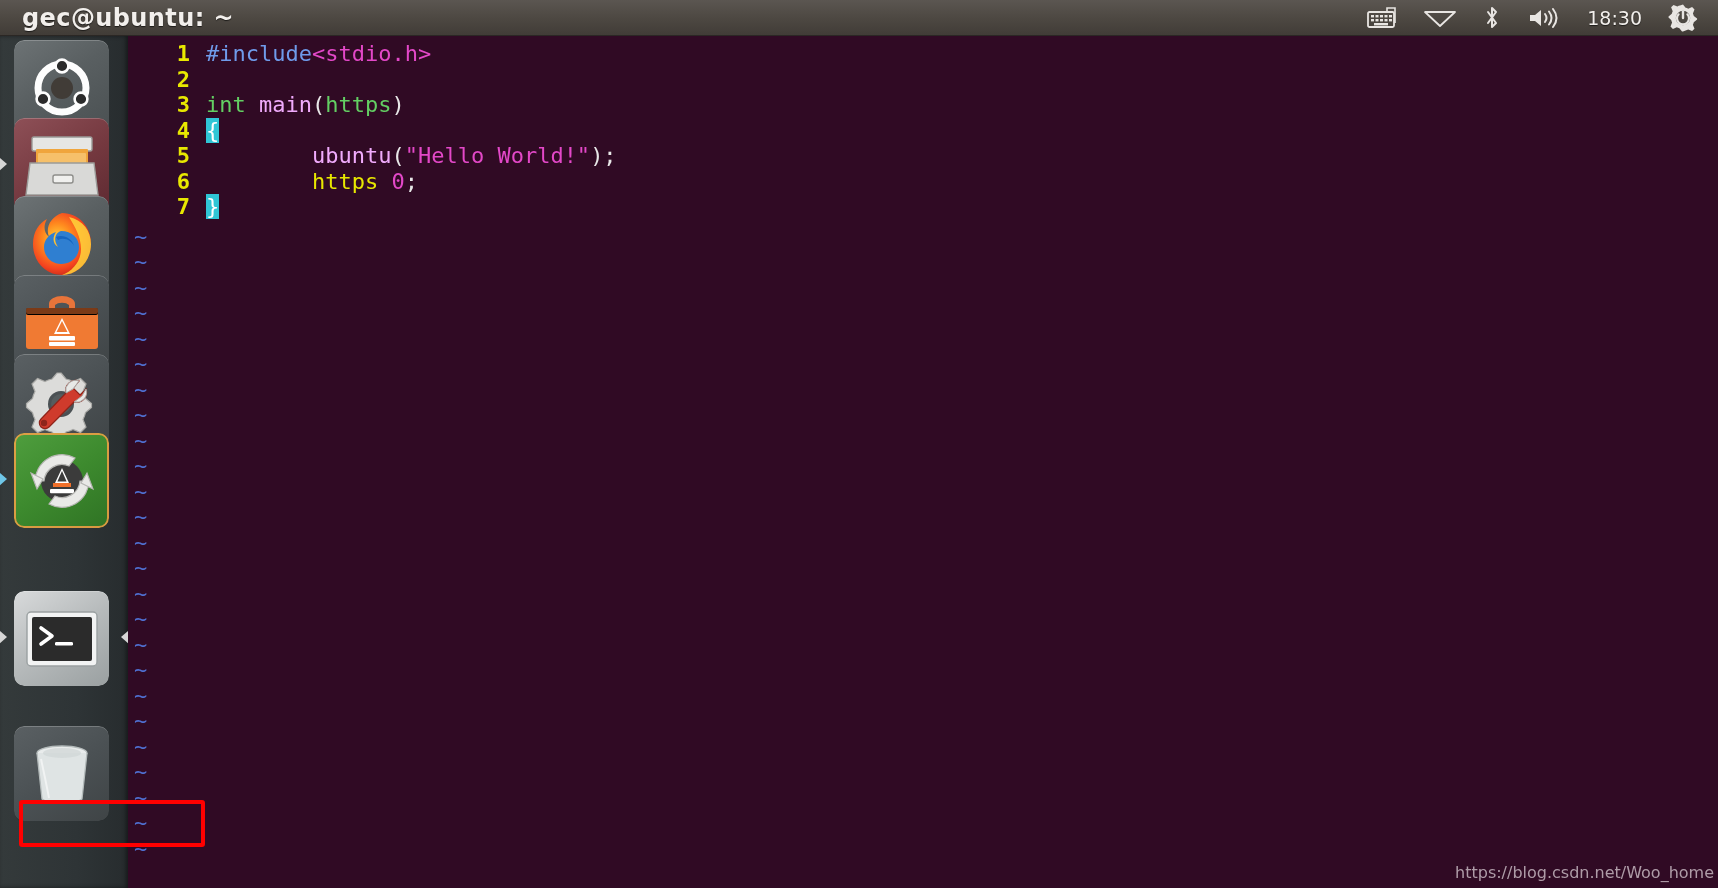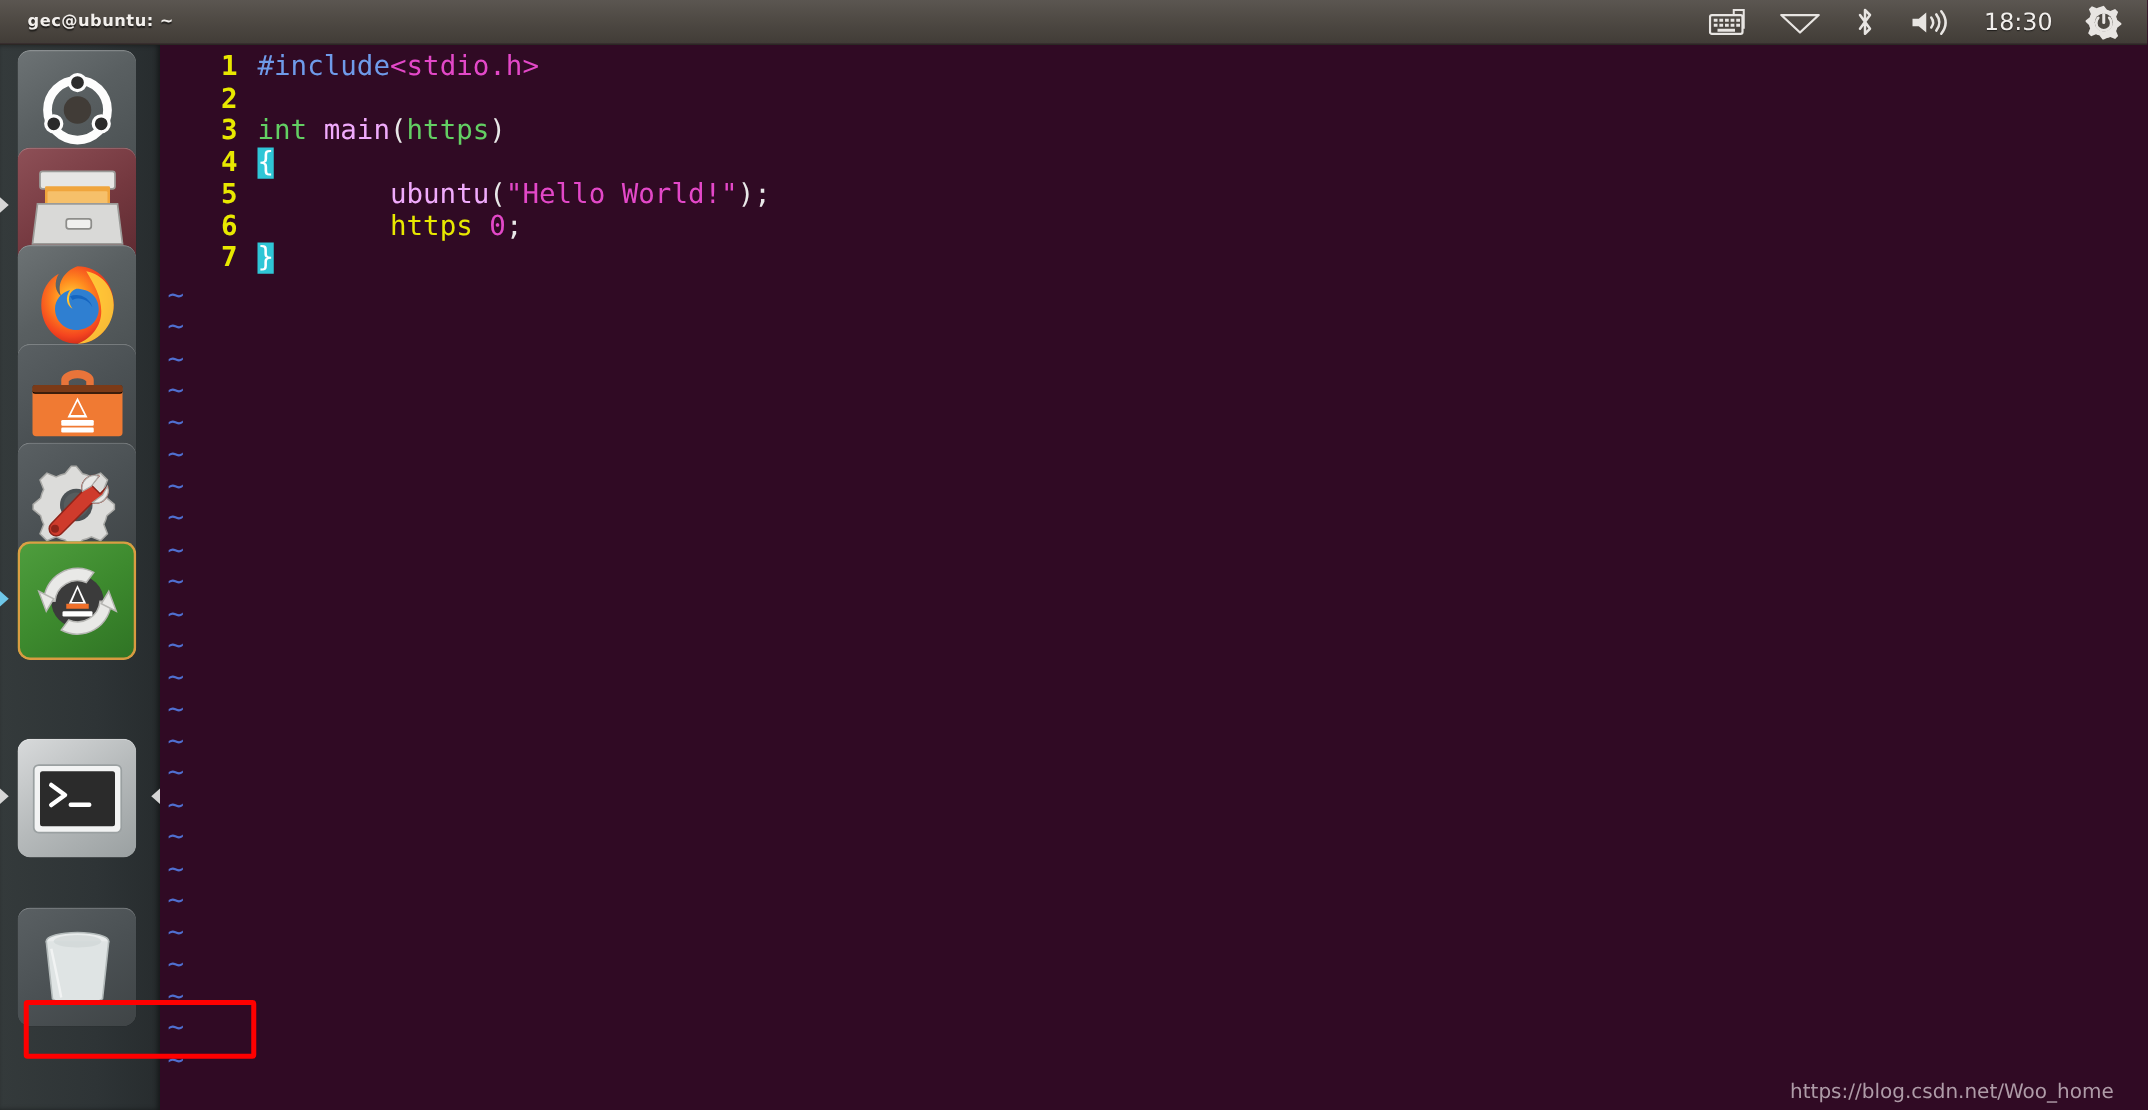--- a/index.html
+++ b/index.html
@@ -14,21 +14,21 @@
   
   #titlebar {
     position:absolute; left:0; top:0; width:1718px; height:36px;
     background:linear-gradient(to bottom, #5b5651 0%, #4e4943 48%, #413c37 100%);
     border-bottom:1px solid #2b2724;
     display:flex; align-items:center;
   }
   #window-title {
     margin-left:22px;
     font-family:"DejaVu Sans", sans-serif;
-    font-size:13px; font-weight:bold; color:#f2efec;
+    font-size:24px; font-weight:bold; color:#f2efec;
     letter-spacing:.4px;
     text-shadow:0 1px 1px rgba(0,0,0,.6);
     white-space:nowrap;
   }
   #tray { margin-left:auto; display:flex; align-items:center; gap:26px; padding-right:20px; }
   .tray-item { display:flex; align-items:center; justify-content:center; height:36px; }
   .tray-icon svg { display:block; }
   #clock {
     font-family:"DejaVu Sans", sans-serif;
     font-size:19px; font-weight:normal; color:#f2efec;
@@ -105,21 +105,21 @@
     font-size:24px; font-family:"DejaVu Sans Mono", monospace;
     color:#f0f0f0; white-space:pre; letter-spacing:.5px;
   }
 
   #annotation {
     position:absolute; left:19px; top:800px; width:186px; height:47px;
     border:4px solid #ff0000; border-radius:3px; pointer-events:none;
   }
 
   #watermark {
-    position:absolute; right:27px; bottom:6px;
+    position:absolute; right:4px; bottom:6px;
     font-family:"DejaVu Sans", sans-serif;
     font-size:16px; color:#b9a8b3; white-space:nowrap; opacity:.92;
   }
 </style>
 </head>
 <body>
 
 <div id="screen">
 
   <div id="titlebar">

